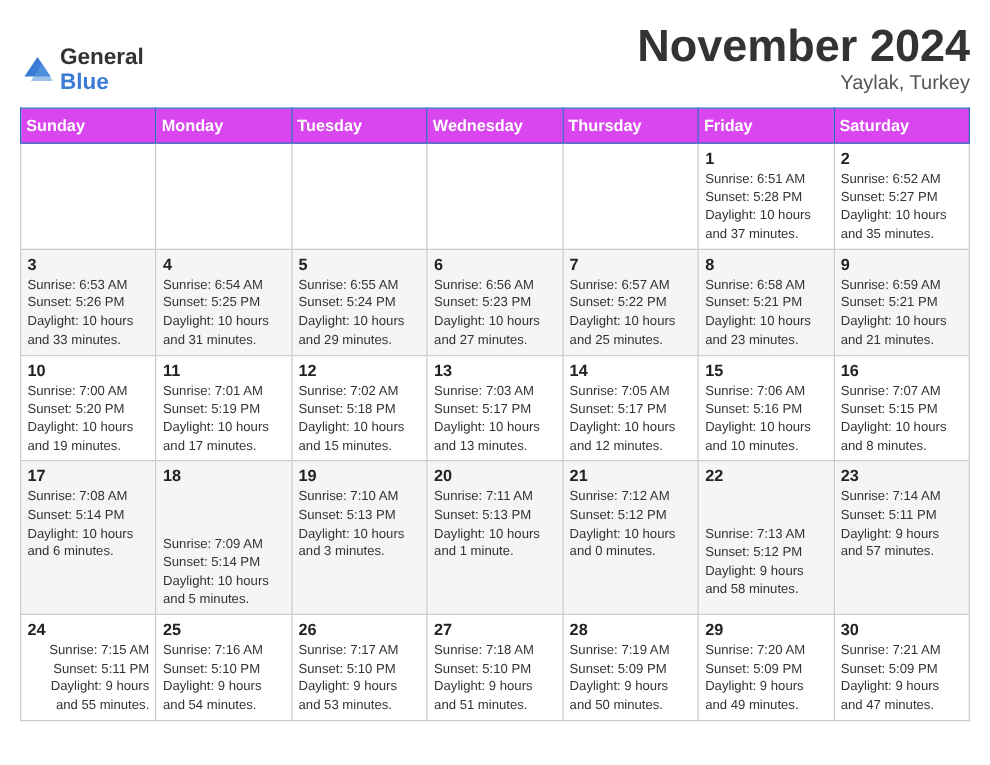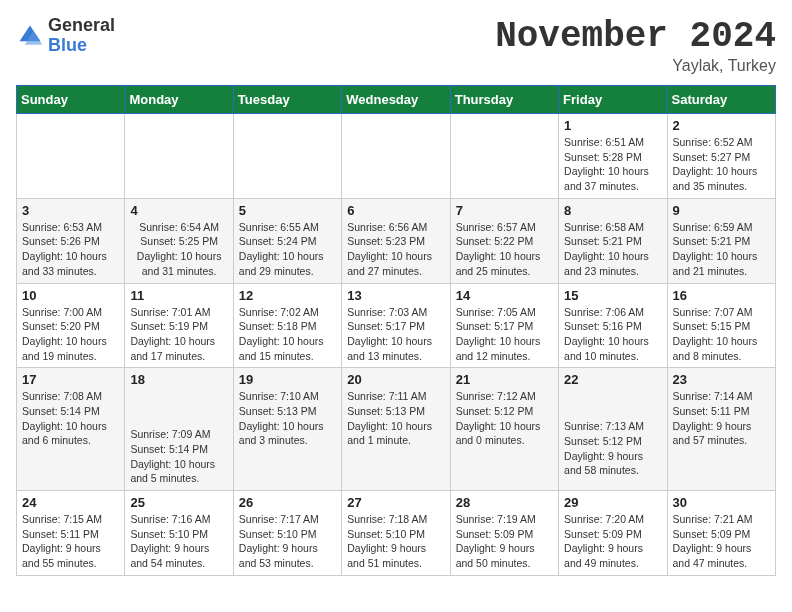--- a/index.html
+++ b/index.html
@@ -6,21 +6,21 @@
     body {
       font-family: Arial, sans-serif;
       background: #fff;
       width: 792px;
       min-height: 612px;
       padding: 16px;
     }
     .header {
       display: flex;
       justify-content: space-between;
-      align-items: flex-start;
+      align-items: flex-end;
       margin-bottom: 10px;
     }
     .logo {
       display: flex;
       align-items: center;
       gap: 4px;
     }
     .logo-text {
       display: flex;
       flex-direction: column;
@@ -40,33 +40,32 @@
       width: 28px;
       height: 28px;
     }
     .title-block {
       text-align: right;
     }
     .month-title {
       font-size: 36px;
       font-weight: bold;
       color: #333;
-      font-family: Liberation Mono, monospace;
     }
     .location {
       font-size: 16px;
       color: #555;
     }
     table {
       width: 100%;
       border-collapse: collapse;
       table-layout: fixed;
     }
     th {
-      background-color: #15803d;
+      background-color: #d946ef;
       color: #fff;
       font-size: 13px;
       font-weight: bold;
       padding: 6px 4px;
       text-align: left;
       border: 1px solid #2d6abf;
     }
     td {
       border: 1px solid #ccc;
       vertical-align: top;
@@ -149,21 +148,21 @@
       </tr>
       <tr>
         <td>
           <span class="day-num">3</span>
           <div class="day-info" style="white-space: pre-line;">Sunrise: 6:53 AM
 Sunset: 5:26 PM
 Daylight: 10 hours and 33 minutes.</div>
         </td>
         <td>
           <span class="day-num">4</span>
-          <div class="day-info" style="white-space: pre-line; text-align: center;">Sunrise: 6:54 AM
+          <div class="day-info" style="white-space: pre-line;">Sunrise: 6:54 AM
 Sunset: 5:25 PM
 Daylight: 10 hours and 31 minutes.</div>
         </td>
         <td>
           <span class="day-num">5</span>
           <div class="day-info" style="white-space: pre-line;">Sunrise: 6:55 AM
 Sunset: 5:24 PM
 Daylight: 10 hours and 29 minutes.</div>
         </td>
         <td>
@@ -275,21 +274,21 @@
         <td>
           <span class="day-num">23</span>
           <div class="day-info" style="white-space: pre-line;">Sunrise: 7:14 AM
 Sunset: 5:11 PM
 Daylight: 9 hours and 57 minutes.</div>
         </td>
       </tr>
       <tr>
         <td>
           <span class="day-num">24</span>
-          <div class="day-info" style="white-space: pre-line;">Sunrise: 7:15 AM
+          <div class="day-info" style="white-space: pre-line; text-align: right;">Sunrise: 7:15 AM
 Sunset: 5:11 PM
 Daylight: 9 hours and 55 minutes.</div>
         </td>
         <td>
           <span class="day-num">25</span>
           <div class="day-info" style="white-space: pre-line;">Sunrise: 7:16 AM
 Sunset: 5:10 PM
 Daylight: 9 hours and 54 minutes.</div>
         </td>
         <td>

